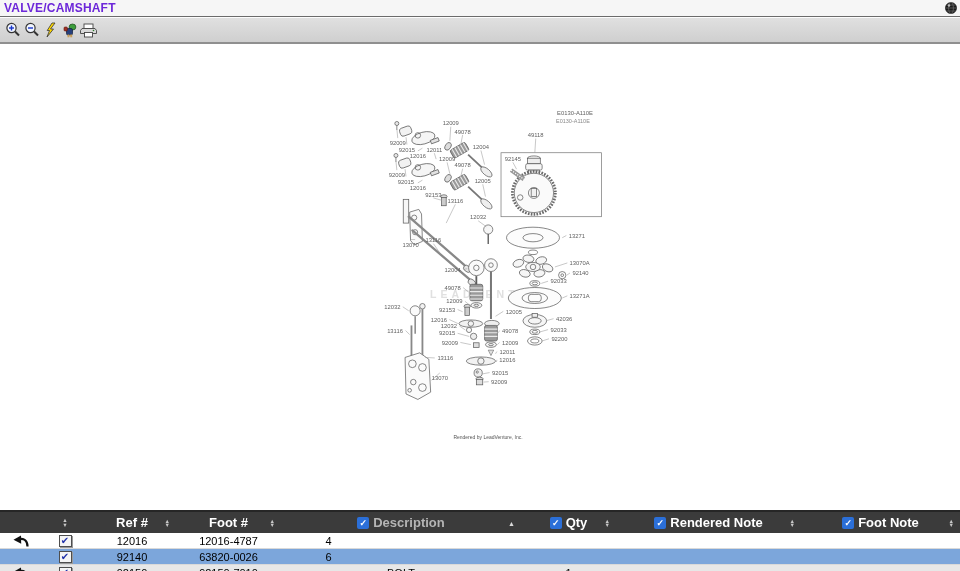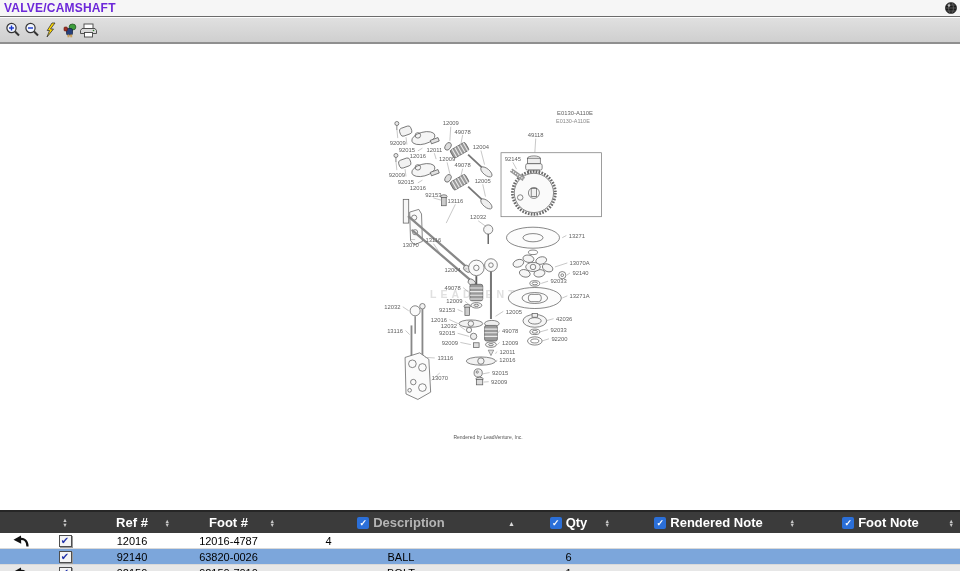--- a/index.html
+++ b/index.html
@@ -432,21 +432,20 @@
           <div class="td" style="width: 185px;"></div>
           <div class="td" style="width: 159px;"></div>
         </div>
         <div class="trow selected">
           <div class="td" style="width: 42px;"></div>
           <div class="td" style="width: 46px;">
             <span class="rcb">✔</span>
           </div>
           <div class="td" style="width: 88px;">92140</div>
           <div class="td" style="width: 105px;">63820-0026</div>
-          <div class="td" style="width: 240px;">BALL</div>
           <div class="td" style="width: 95px;">6</div>
           <div class="td" style="width: 185px;"></div>
           <div class="td" style="width: 159px;"></div>
         </div>
         <div class="trow shaded">
           <div class="td" style="width: 42px;">
             <span class="navarrow">
               <svg width="16" height="12" viewBox="0 0 16 12">
                 <path d="M14.5,11.5 C14.5,5.5 11,3.2 6.5,4.2" fill="none" stroke="#111" stroke-width="2.2"></path>
                 <polygon points="8,0.5 0.5,4.8 8.2,8.8" fill="#111"></polygon>

